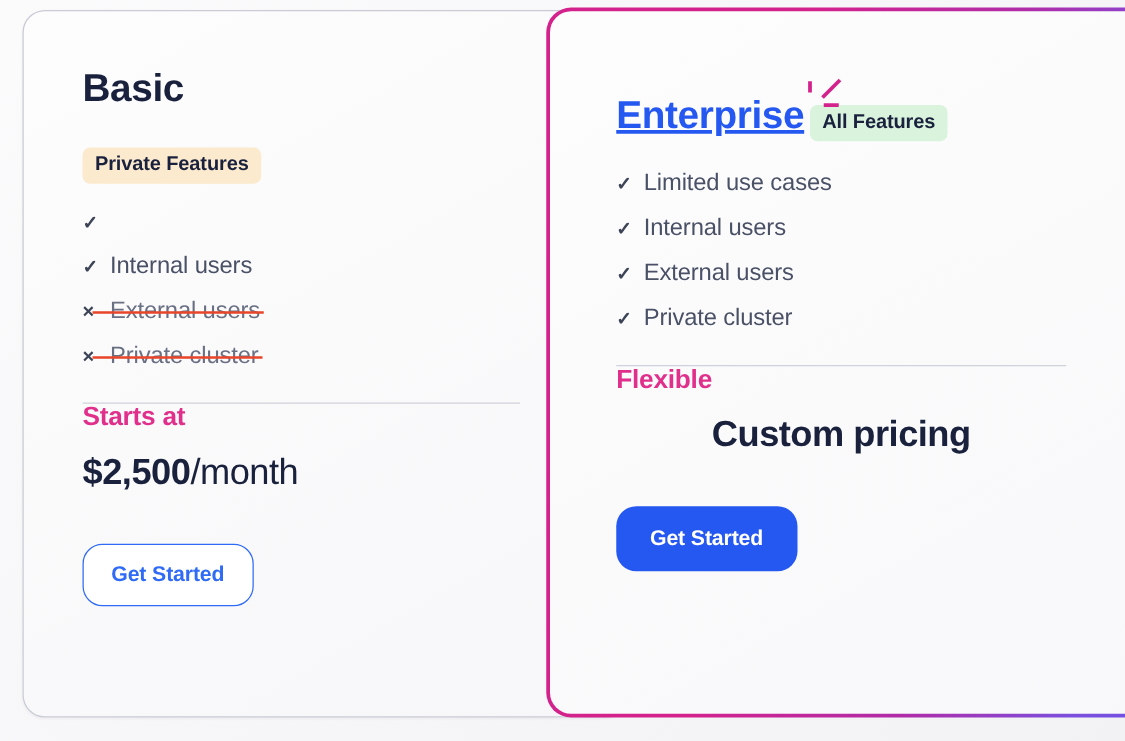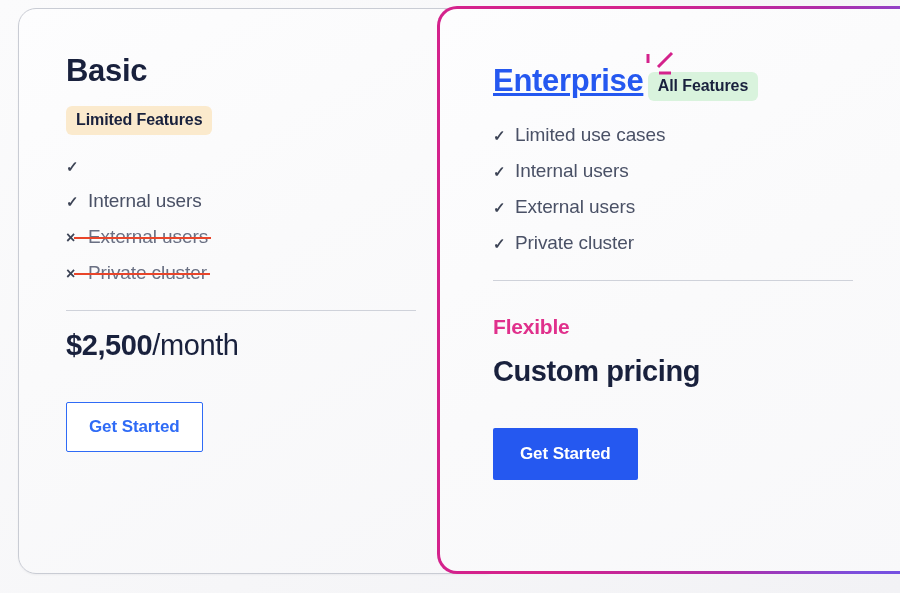--- a/index.html
+++ b/index.html
@@ -84,21 +84,21 @@
   .sparkle {
     position: absolute;
     right: -34px;
     top: -15px;
     width: 34px;
     height: 34px;
   }
 
   .badge {
     display: inline-block;
-    margin-top: 20px;
+    margin-top: 32px;
     padding: 5px 10px 6px 10px;
     border-radius: 6px;
     font-size: 16px;
     font-weight: bold;
     letter-spacing: -0.1px;
     color: #19213d;
   }
   .badge-limited { background: #fbeacd; }
   .badge-all     { background: #d9f3dd; }
 
@@ -139,46 +139,45 @@
     background: #e8452a;
   }
 
   .divider {
     height: 1px;
     background: #cfd2da;
     margin-top: 28px;
   }
 
   .price-label {
-    margin-top: 35px;
     font-size: 21px;
     font-weight: bold;
     color: #e0308c;
     letter-spacing: -0.2px;
     line-height: 1;
   }
   .price-value {
     margin-top: 20px;
     font-size: 29px;
     color: #19213d;
     letter-spacing: -0.4px;
     line-height: 1;
   }
   .price-value .amount { font-weight: bold; }
   .price-value .period { font-weight: normal; }
-  .price-value.custom { font-weight: bold; }
+  .price-value.custom { font-weight: bold; text-align: center; }
 
   .btn {
     display: inline-block;
     margin-top: 42px;
     box-sizing: border-box;
     font-size: 17px;
     font-weight: bold;
     letter-spacing: -0.1px;
-    border-radius: 2px;
+    border-radius: 16px;
     text-align: center;
     cursor: pointer;
     user-select: none;
   }
   .btn-outline {
     padding: 14px 22px;
     border: 1.5px solid #2f6bf6;
     background: #ffffff;
     color: #2f6bf6;
   }
@@ -192,21 +191,21 @@
 </head>
 <body>
 
 <div class="stage">
 
   <div class="card card-basic">
     <div class="content c-basic">
 
       <h2 class="plan-title title-basic">Basic</h2>
 
-      <div class="badge badge-limited">Limited Features</div>
+      <div class="badge badge-limited">Private Features</div>
 
       <ul class="features">
         <li>
           <span class="feat-mark">✓</span>
         </li>
         <li>
           <span class="feat-mark">✓</span>
           <span class="feat-text">Internal users</span>
         </li>
         <li class="struck">
@@ -214,20 +213,21 @@
           <span class="feat-text">External users</span>
         </li>
         <li class="struck">
           <span class="feat-mark cross">×</span>
           <span class="feat-text">Private cluster</span>
         </li>
       </ul>
 
       <div class="divider"></div>
 
+      <div class="price-label">Starts at</div>
 
       <div class="price-value">
         <span class="amount">$2,500</span><span class="period">/month</span>
       </div>
 
       <div class="btn btn-outline">Get Started</div>
     </div>
   </div>
 
   <div class="card card-enterprise">

